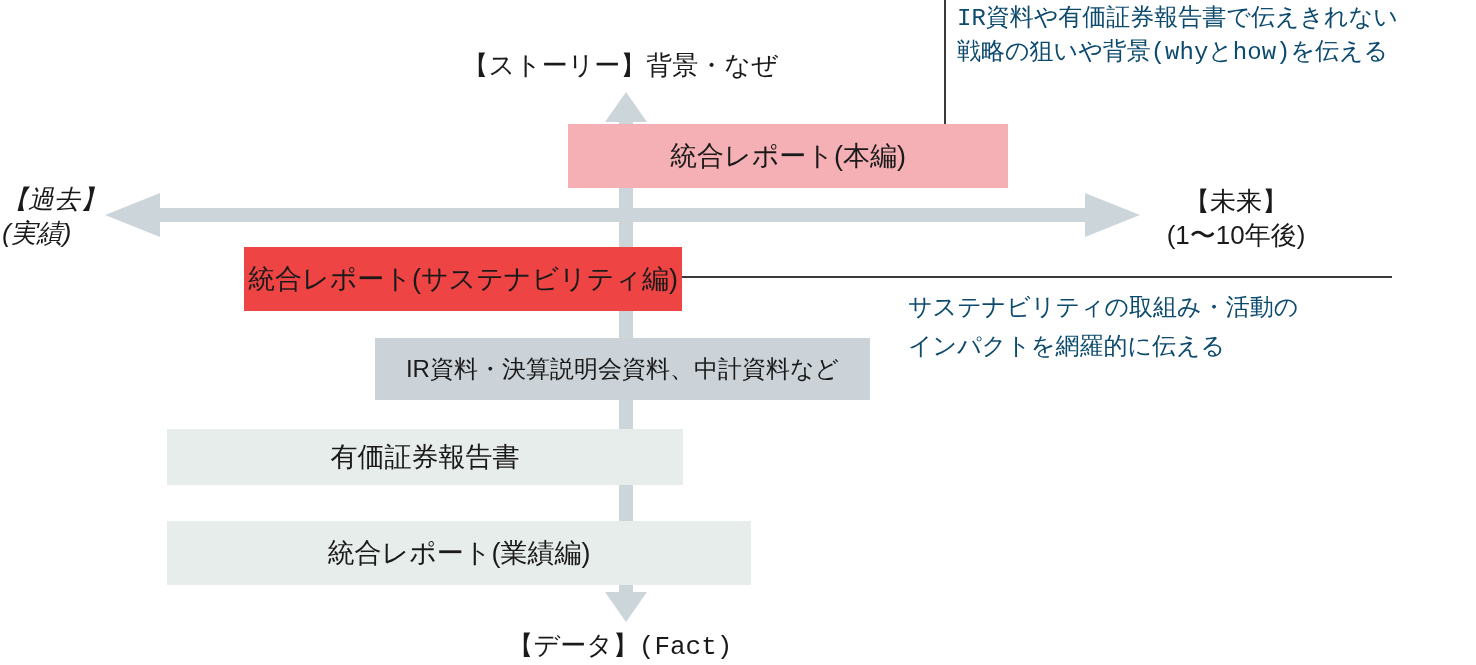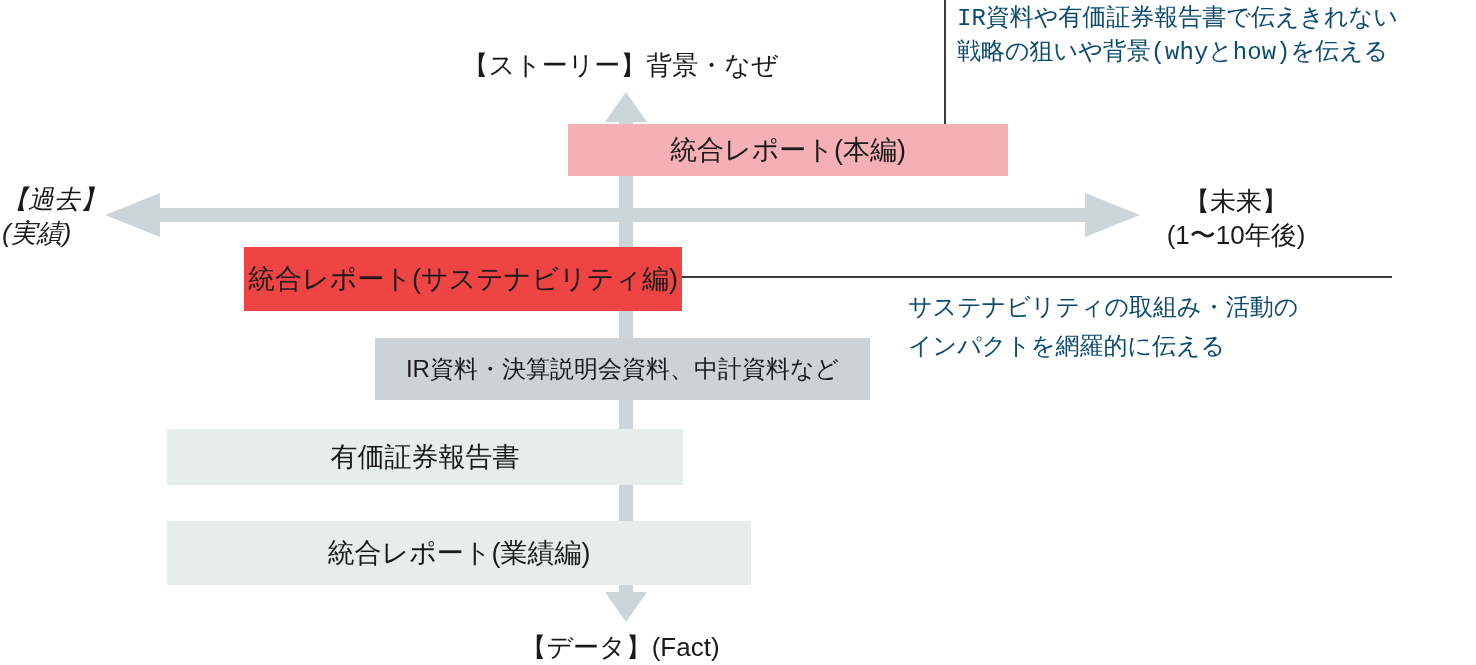--- a/index.html
+++ b/index.html
@@ -48,34 +48,34 @@
   .axis-label {
     position: absolute;
     font-size: 26px;
     line-height: 34px;
     color: #1a1a1a;
     white-space: nowrap;
   }
   #story-label { left: 455px; top: 48px; width: 330px; text-align: center; }
   #past-label { left: 2px; top: 182px; text-align: left; font-style: italic; }
   #future-label { left: 1148px; top: 184px; width: 176px; text-align: center; }
-  #data-label { left: 470px; top: 630px; width: 300px; text-align: center; }
+  #data-label { left: 470px; top: 630px; width: 300px; text-align: center; font-family: Liberation Mono, monospace; }
   
   .report-box {
     position: absolute;
     display: flex;
     align-items: center;
     justify-content: center;
     font-size: 27px;
     font-weight: 500;
     color: #1a1a1a;
     white-space: nowrap;
     z-index: 2;
   }
-  #box-main { left: 568px; top: 124px; width: 440px; height: 52px; background: #f4b0b5; }
+  #box-main { left: 568px; top: 124px; width: 440px; height: 64px; background: #f4b0b5; }
   #box-sustainability { left: 244px; top: 247px; width: 438px; height: 64px; background: #ef4444; }
   #box-ir { left: 375px; top: 338px; width: 495px; height: 62px; background: #ccd3d8; font-size: 24px; }
   #box-securities { left: 167px; top: 429px; width: 516px; height: 56px; background: #e7edeb; }
   #box-performance { left: 167px; top: 521px; width: 584px; height: 64px; background: #e7edeb; }
   
   .anno-line { position: absolute; background: #3a3a3a; z-index: 3; }
   #anno-vline { left: 944px; top: 0; width: 2px; height: 124px; }
   #anno-hline { left: 682px; top: 276px; width: 710px; height: 2px; }
   .anno-text {
     position: absolute;

